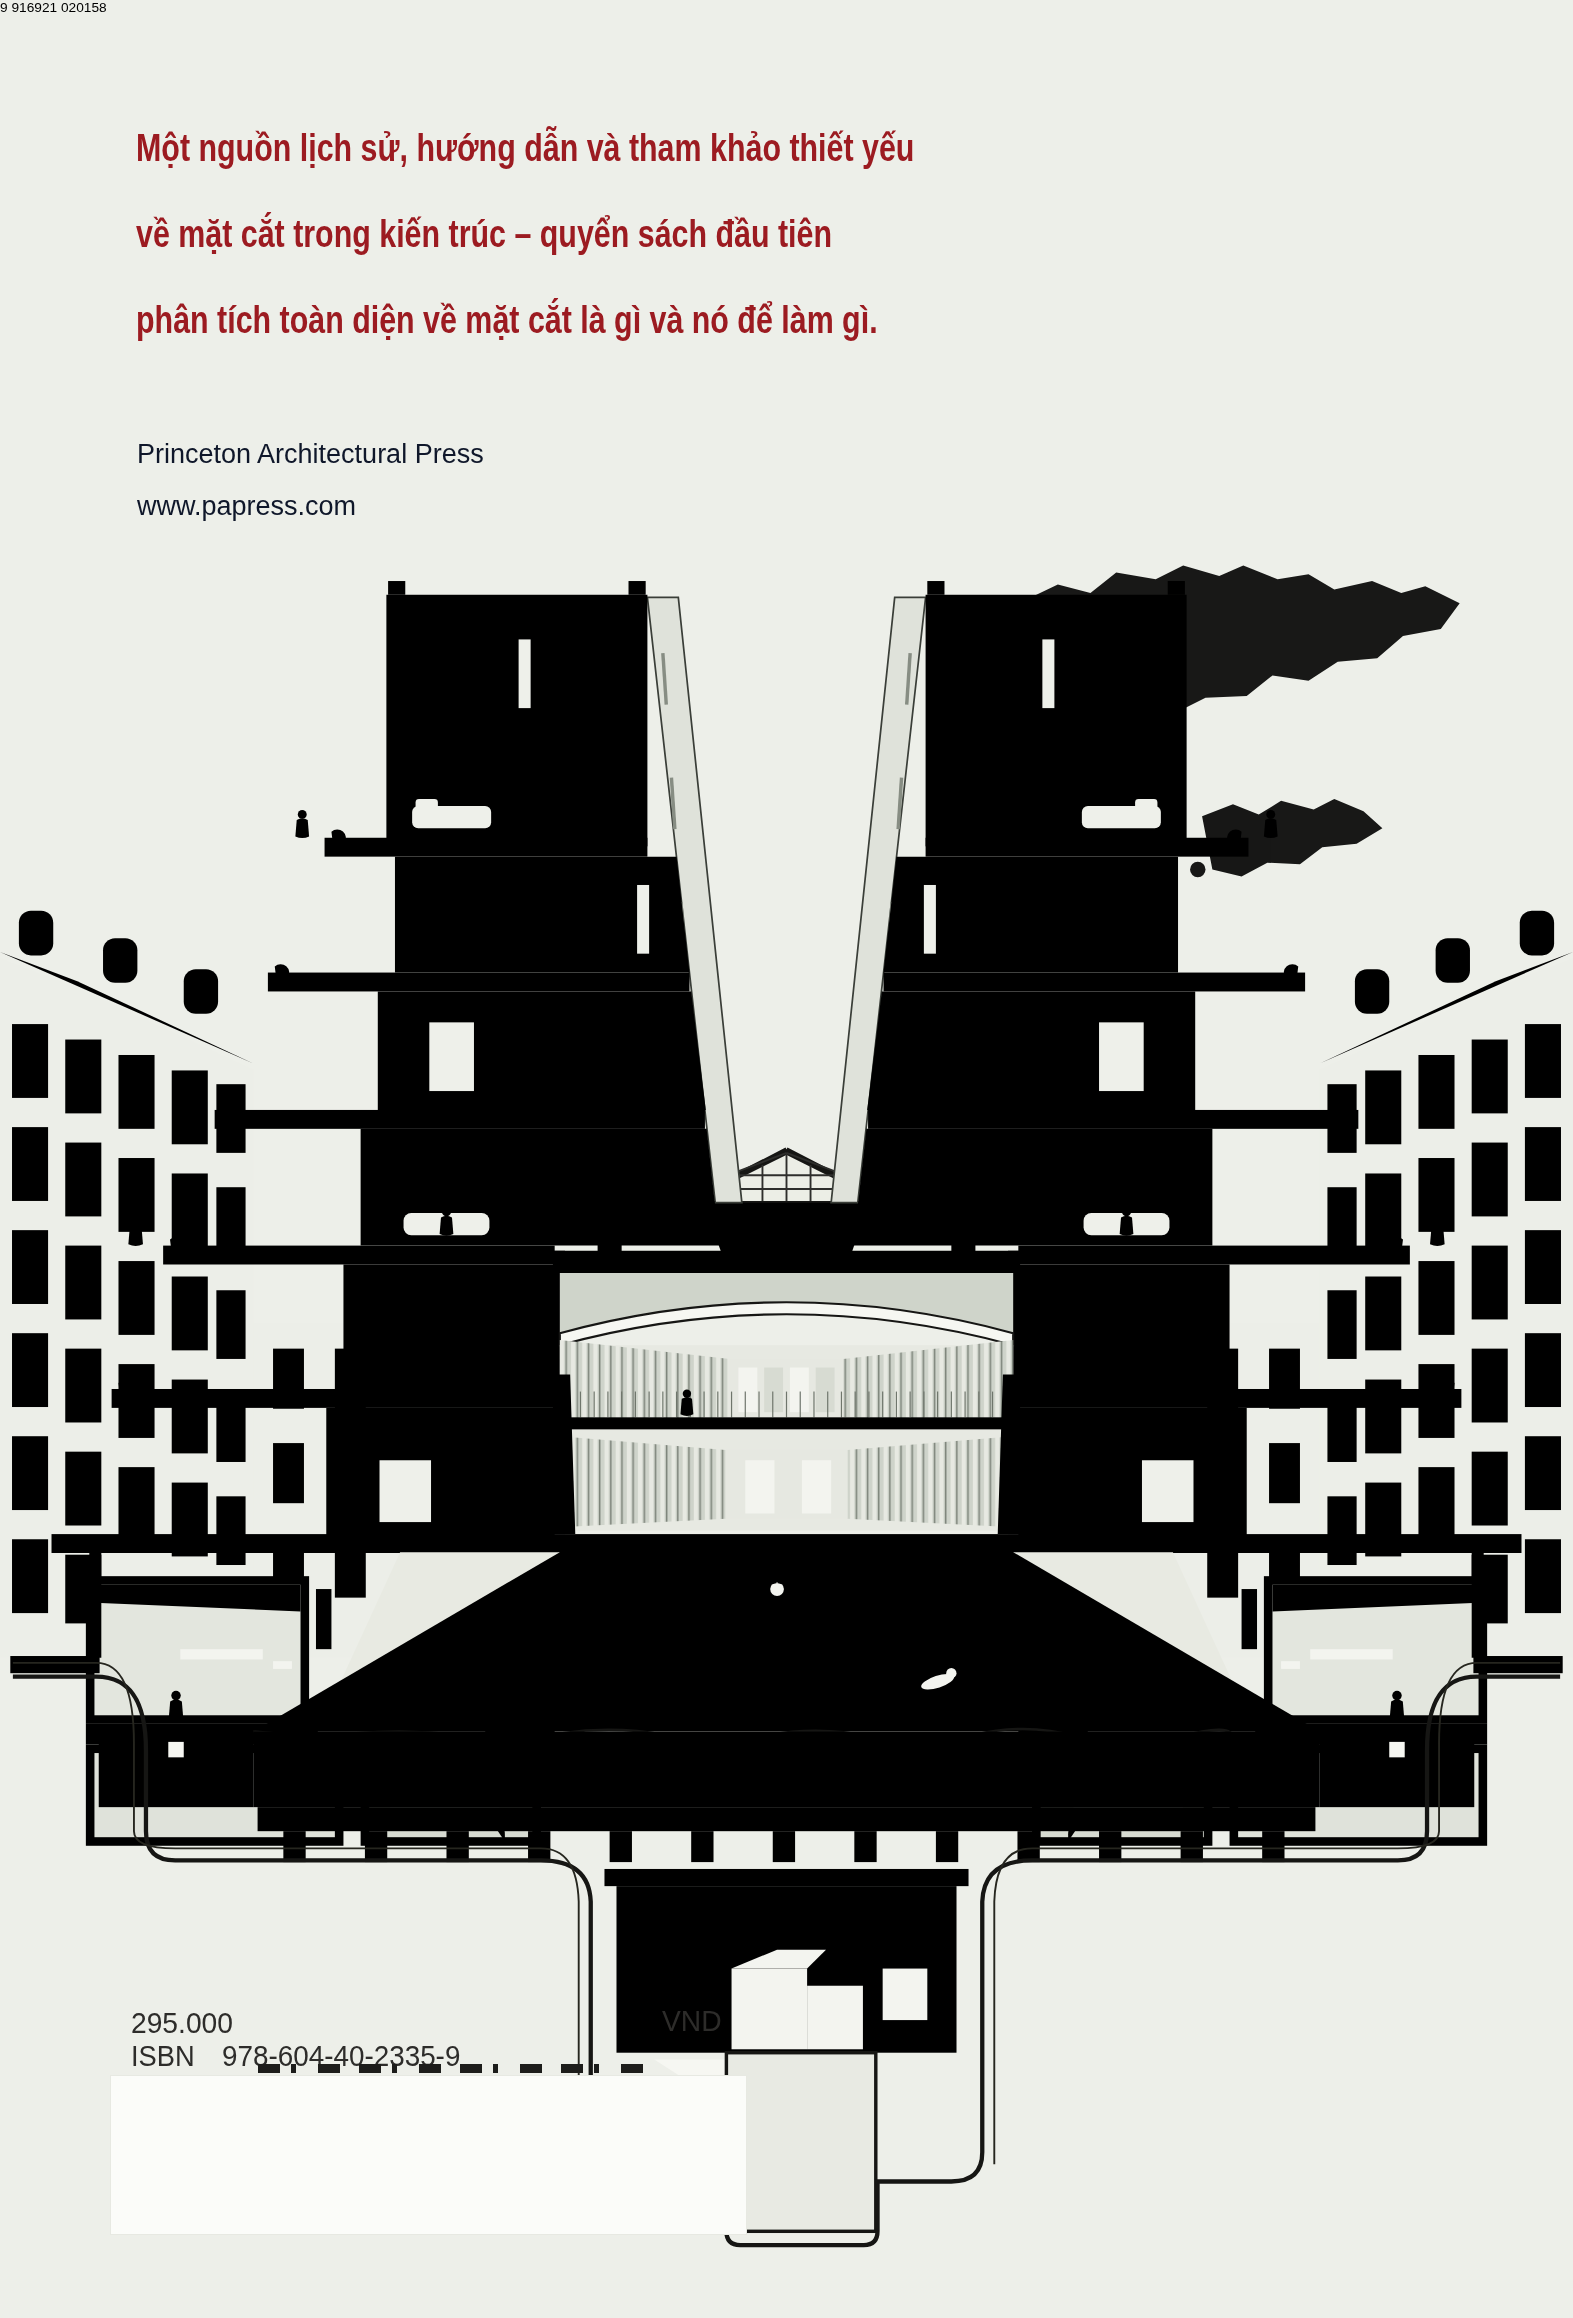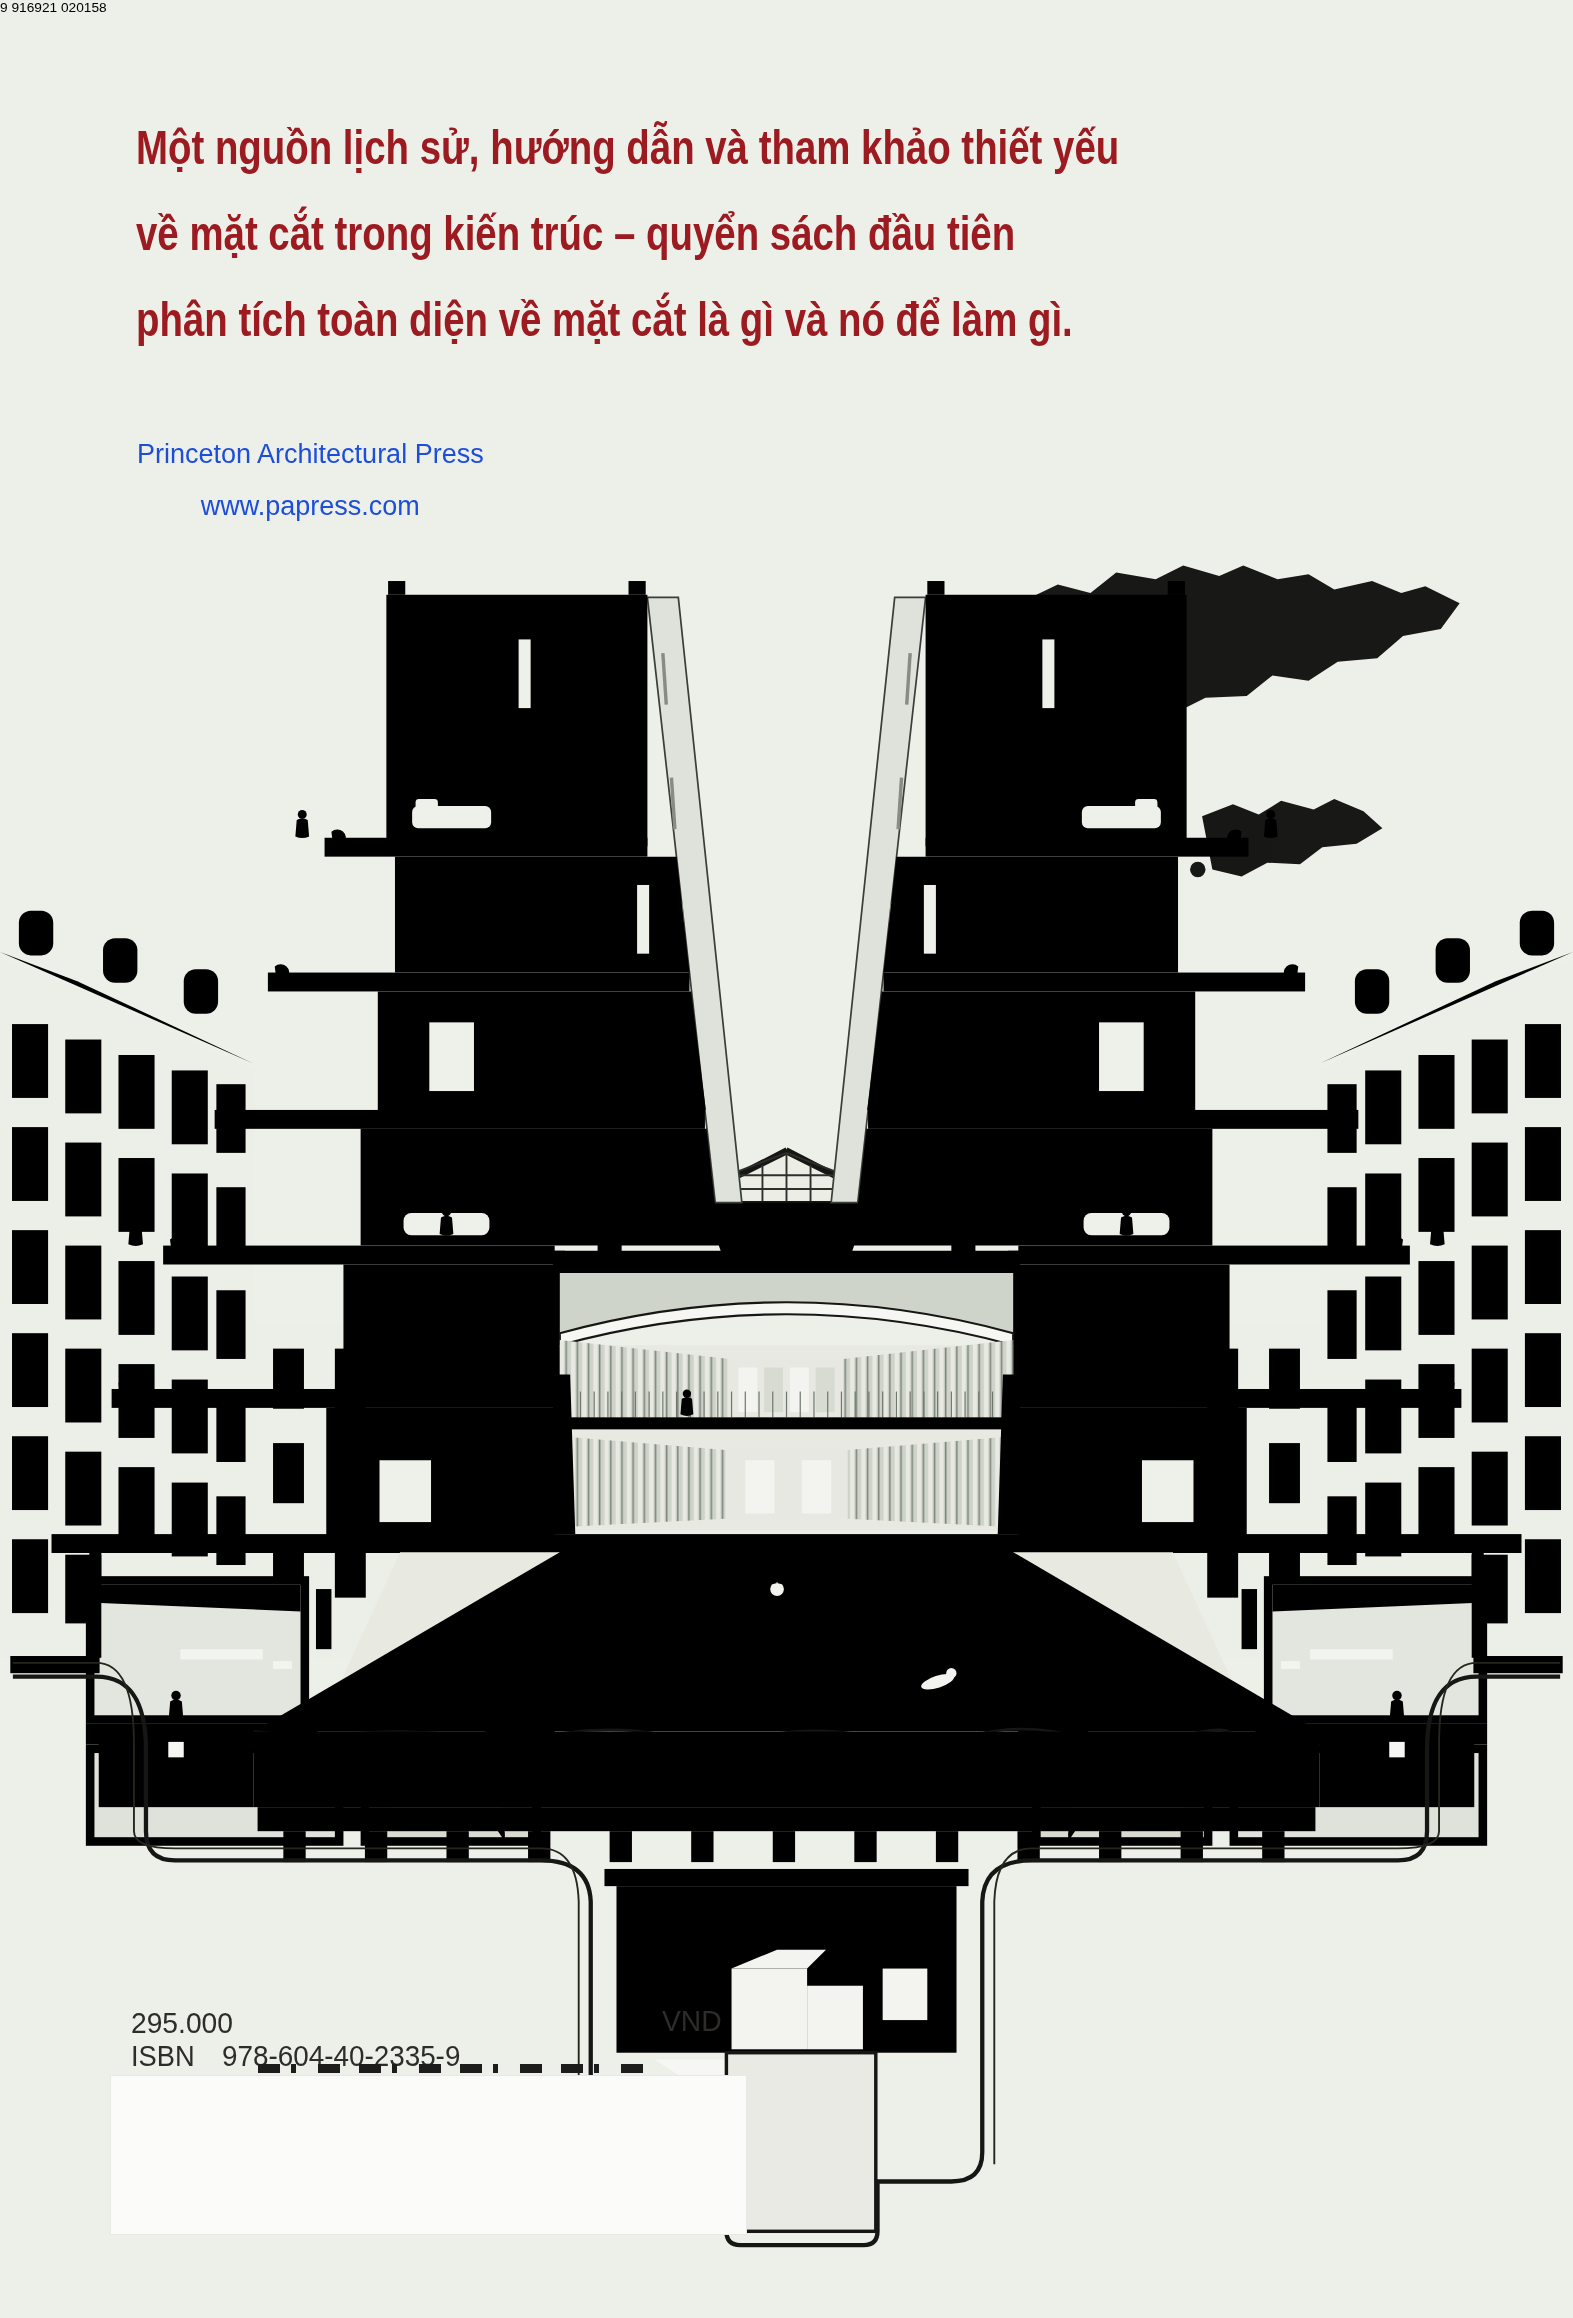--- a/index.html
+++ b/index.html
@@ -4,27 +4,27 @@
 <style>
   html,body{margin:0;padding:0;}
   body{
     width:1573px;height:2319px;position:relative;overflow:hidden;
     background:#edefe9;
     font-family:"Liberation Sans", sans-serif;
   }
   
   .tagline{
     position:absolute;left:136px;top:105px;width:1374px;
-    color:#9c1b21;font-weight:bold;font-size:48px;line-height:86px;
+    color:#9c1b21;font-weight:bold;font-size:38px;line-height:86px;
     letter-spacing:0px;
   }
   .tagline .tl{transform:scaleX(.8);transform-origin:left center;white-space:nowrap;}
   .pubblock{
     position:absolute;left:137px;top:428px;
-    color:#1d4ed8;font-size:27px;line-height:52px;text-align:center;
+    color:#0f172a;font-size:27px;line-height:52px;
   }
   .pricerow{position:absolute;left:131px;top:2006px;width:635px;color:#2d2c2a;font-size:30px;}
   .price-amount{position:absolute;left:0;top:0;transform:scaleX(.94);transform-origin:left center;}
   .price-cur{position:absolute;left:531px;top:-1.7px;transform:scaleX(.94);transform-origin:left center;}
   .isbnrow{position:absolute;left:131px;top:2040px;color:#2d2c2a;font-size:29px;}
   .isbn-label{position:absolute;left:0;top:0;transform:scaleX(.94);transform-origin:left center;}
   .isbn-number{position:absolute;left:91px;top:0;transform:scaleX(.96);transform-origin:left center;white-space:nowrap;}
   .sliver{
     position:absolute;left:258px;top:2064px;width:404px;height:9.4px;overflow:hidden;
     background:repeating-linear-gradient(90deg,#1d1d1b 0 22px,transparent 22px 33px,#1d1d1b 33px 38px,transparent 38px 60px,#1d1d1b 60px 82px,transparent 82px 101px);

